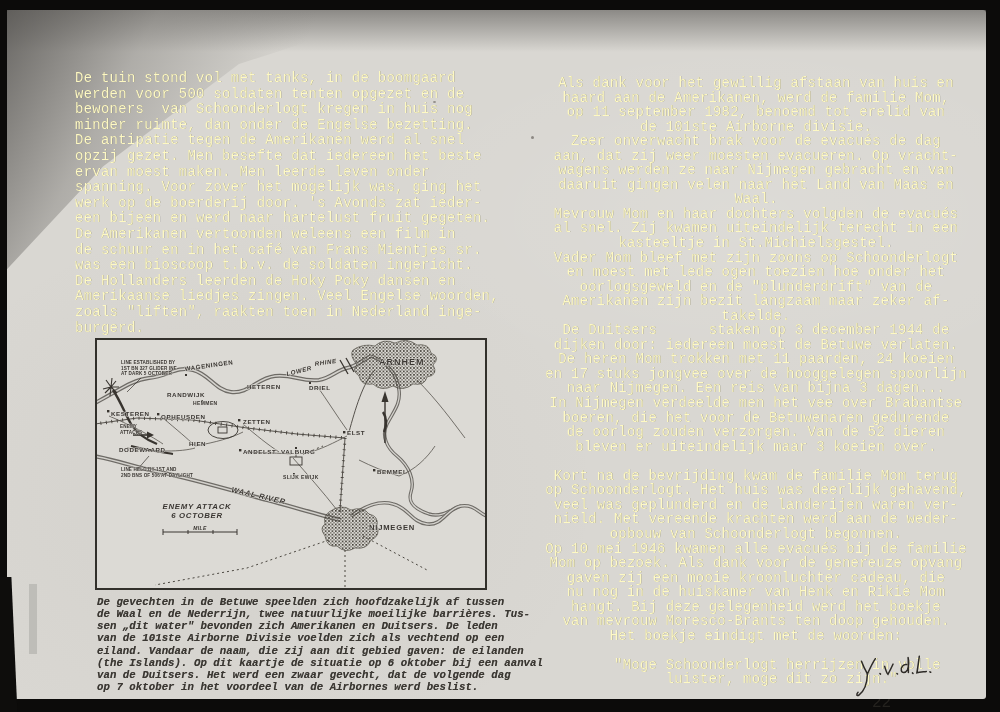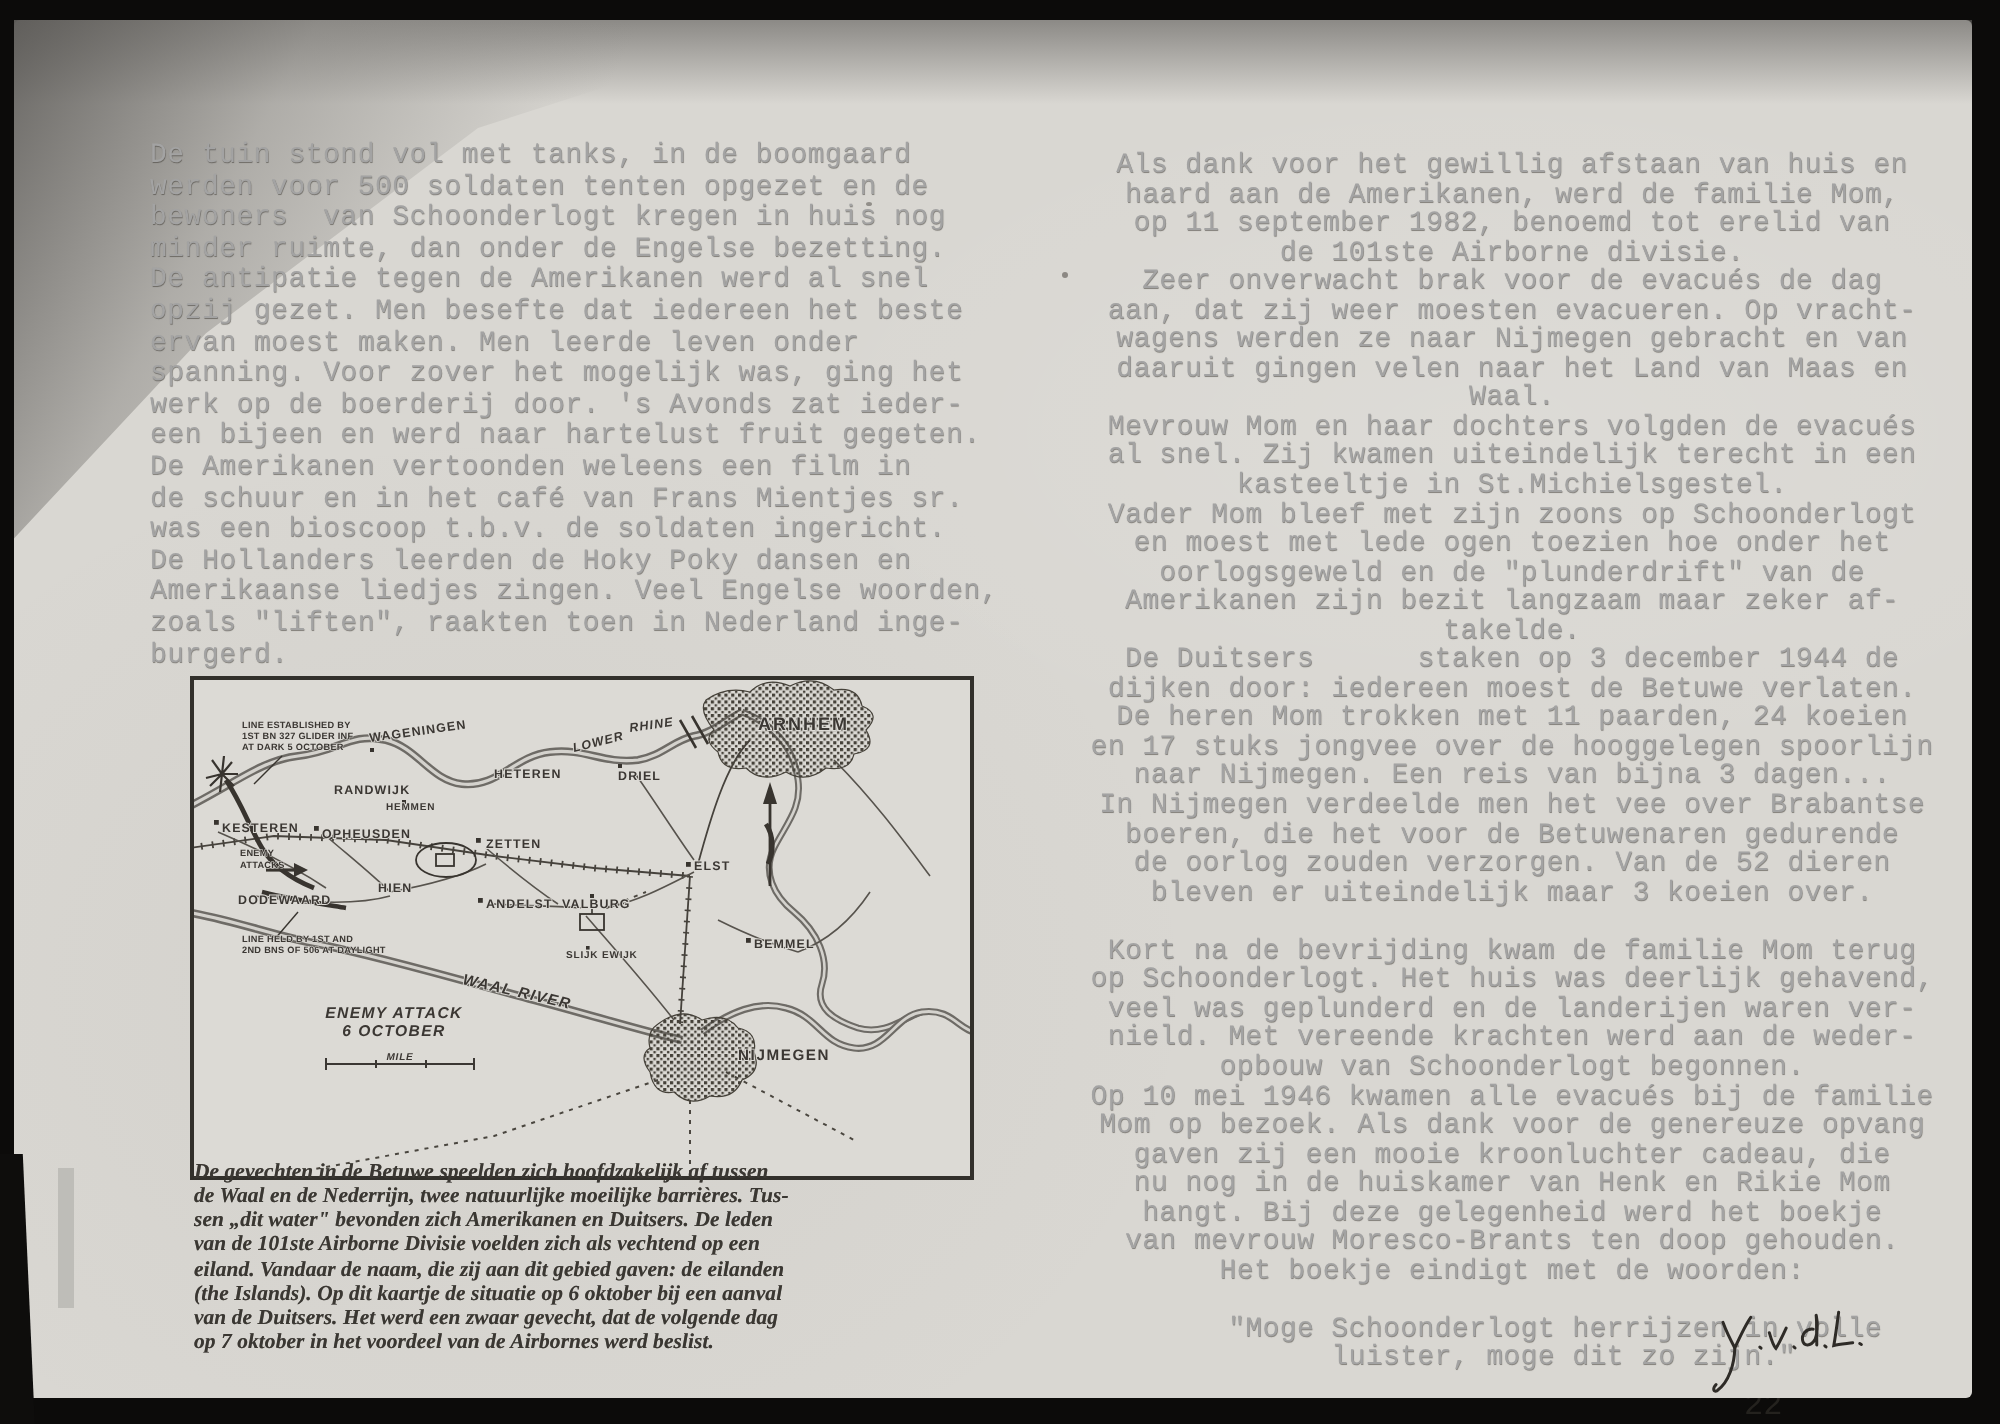--- a/index.html
+++ b/index.html
@@ -14,31 +14,31 @@
   
   .topband{position:absolute;left:0;top:0;width:100%;height:42px;
            background:linear-gradient(rgba(98,96,93,0.65), rgba(217,215,210,0));pointer-events:none;}
   .fold{position:absolute;left:0;top:0;width:400px;height:270px;pointer-events:none;
         background:linear-gradient(118deg, rgba(92,90,87,0.9) 0%, rgba(140,138,134,0.55) 28%, rgba(217,215,210,0) 58%);
         clip-path:polygon(0 0,100% 0,58% 20%,24% 58%,0 96%);}
   .corner-black{position:absolute;left:0;bottom:0;width:30px;height:135px;background:#0e0d0c;
         clip-path:polygon(0 0,38% 0,58% 100%,0 100%);}
   .edge-strip{position:absolute;left:22px;bottom:45px;width:8px;height:70px;background:#b8b6b1;opacity:.8;}
 
-  .mono{font-family:"Liberation Mono","DejaVu Sans Mono",monospace;color:#a3a3a3;white-space:pre;
+  .mono{font-family:"Liberation Mono","DejaVu Sans Mono",monospace;color:#fef9c3;white-space:pre;
         text-shadow:0.25px 0.3px 0.35px rgba(62,58,52,0.55);}
   #left-col{position:absolute;left:75px;top:71px;width:412px;font-size:14px;line-height:15.6px;letter-spacing:0.25px;}
   #right-col{position:absolute;left:540px;top:76px;width:432px;font-size:14px;line-height:14.55px;letter-spacing:0.2px;text-align:center;}
 
   #map-box{position:absolute;left:95px;top:338px;width:388px;height:248px;border:2px solid #32302b;
            background:#dcdad5;box-sizing:content-box;}
   #map-box svg{display:block;}
 
-  #caption{position:absolute;left:97px;top:580px;width:402px;
-           font-family:Liberation Serif, serif;font-style:italic;font-weight:bold;
+  #caption{position:absolute;left:97px;top:596px;width:402px;
+           font-family:Liberation Mono, monospace;font-style:italic;font-weight:bold;
            font-size:10.7px;line-height:12.15px;letter-spacing:0.05px;color:#3a3732;white-space:pre;
            text-shadow:0 0 0.3px rgba(58,55,50,0.6);}
 
   #signature{position:absolute;left:852px;top:652px;width:86px;height:48px;transform:rotate(-2deg);}
   .sr-only{position:absolute;width:1px;height:1px;overflow:hidden;clip:rect(0 0 0 0);}
   #page-number{position:absolute;left:872px;top:694px;font-family:"Liberation Mono",monospace;
                font-size:16px;color:rgba(66,62,56,0.45);}
   .speck{position:absolute;background:#58544e;border-radius:50%;}
   #speck1{left:433px;top:101px;width:3px;height:2px;opacity:.55;}
   #stray-dot{left:531px;top:136px;width:3px;height:3px;opacity:.6;}

